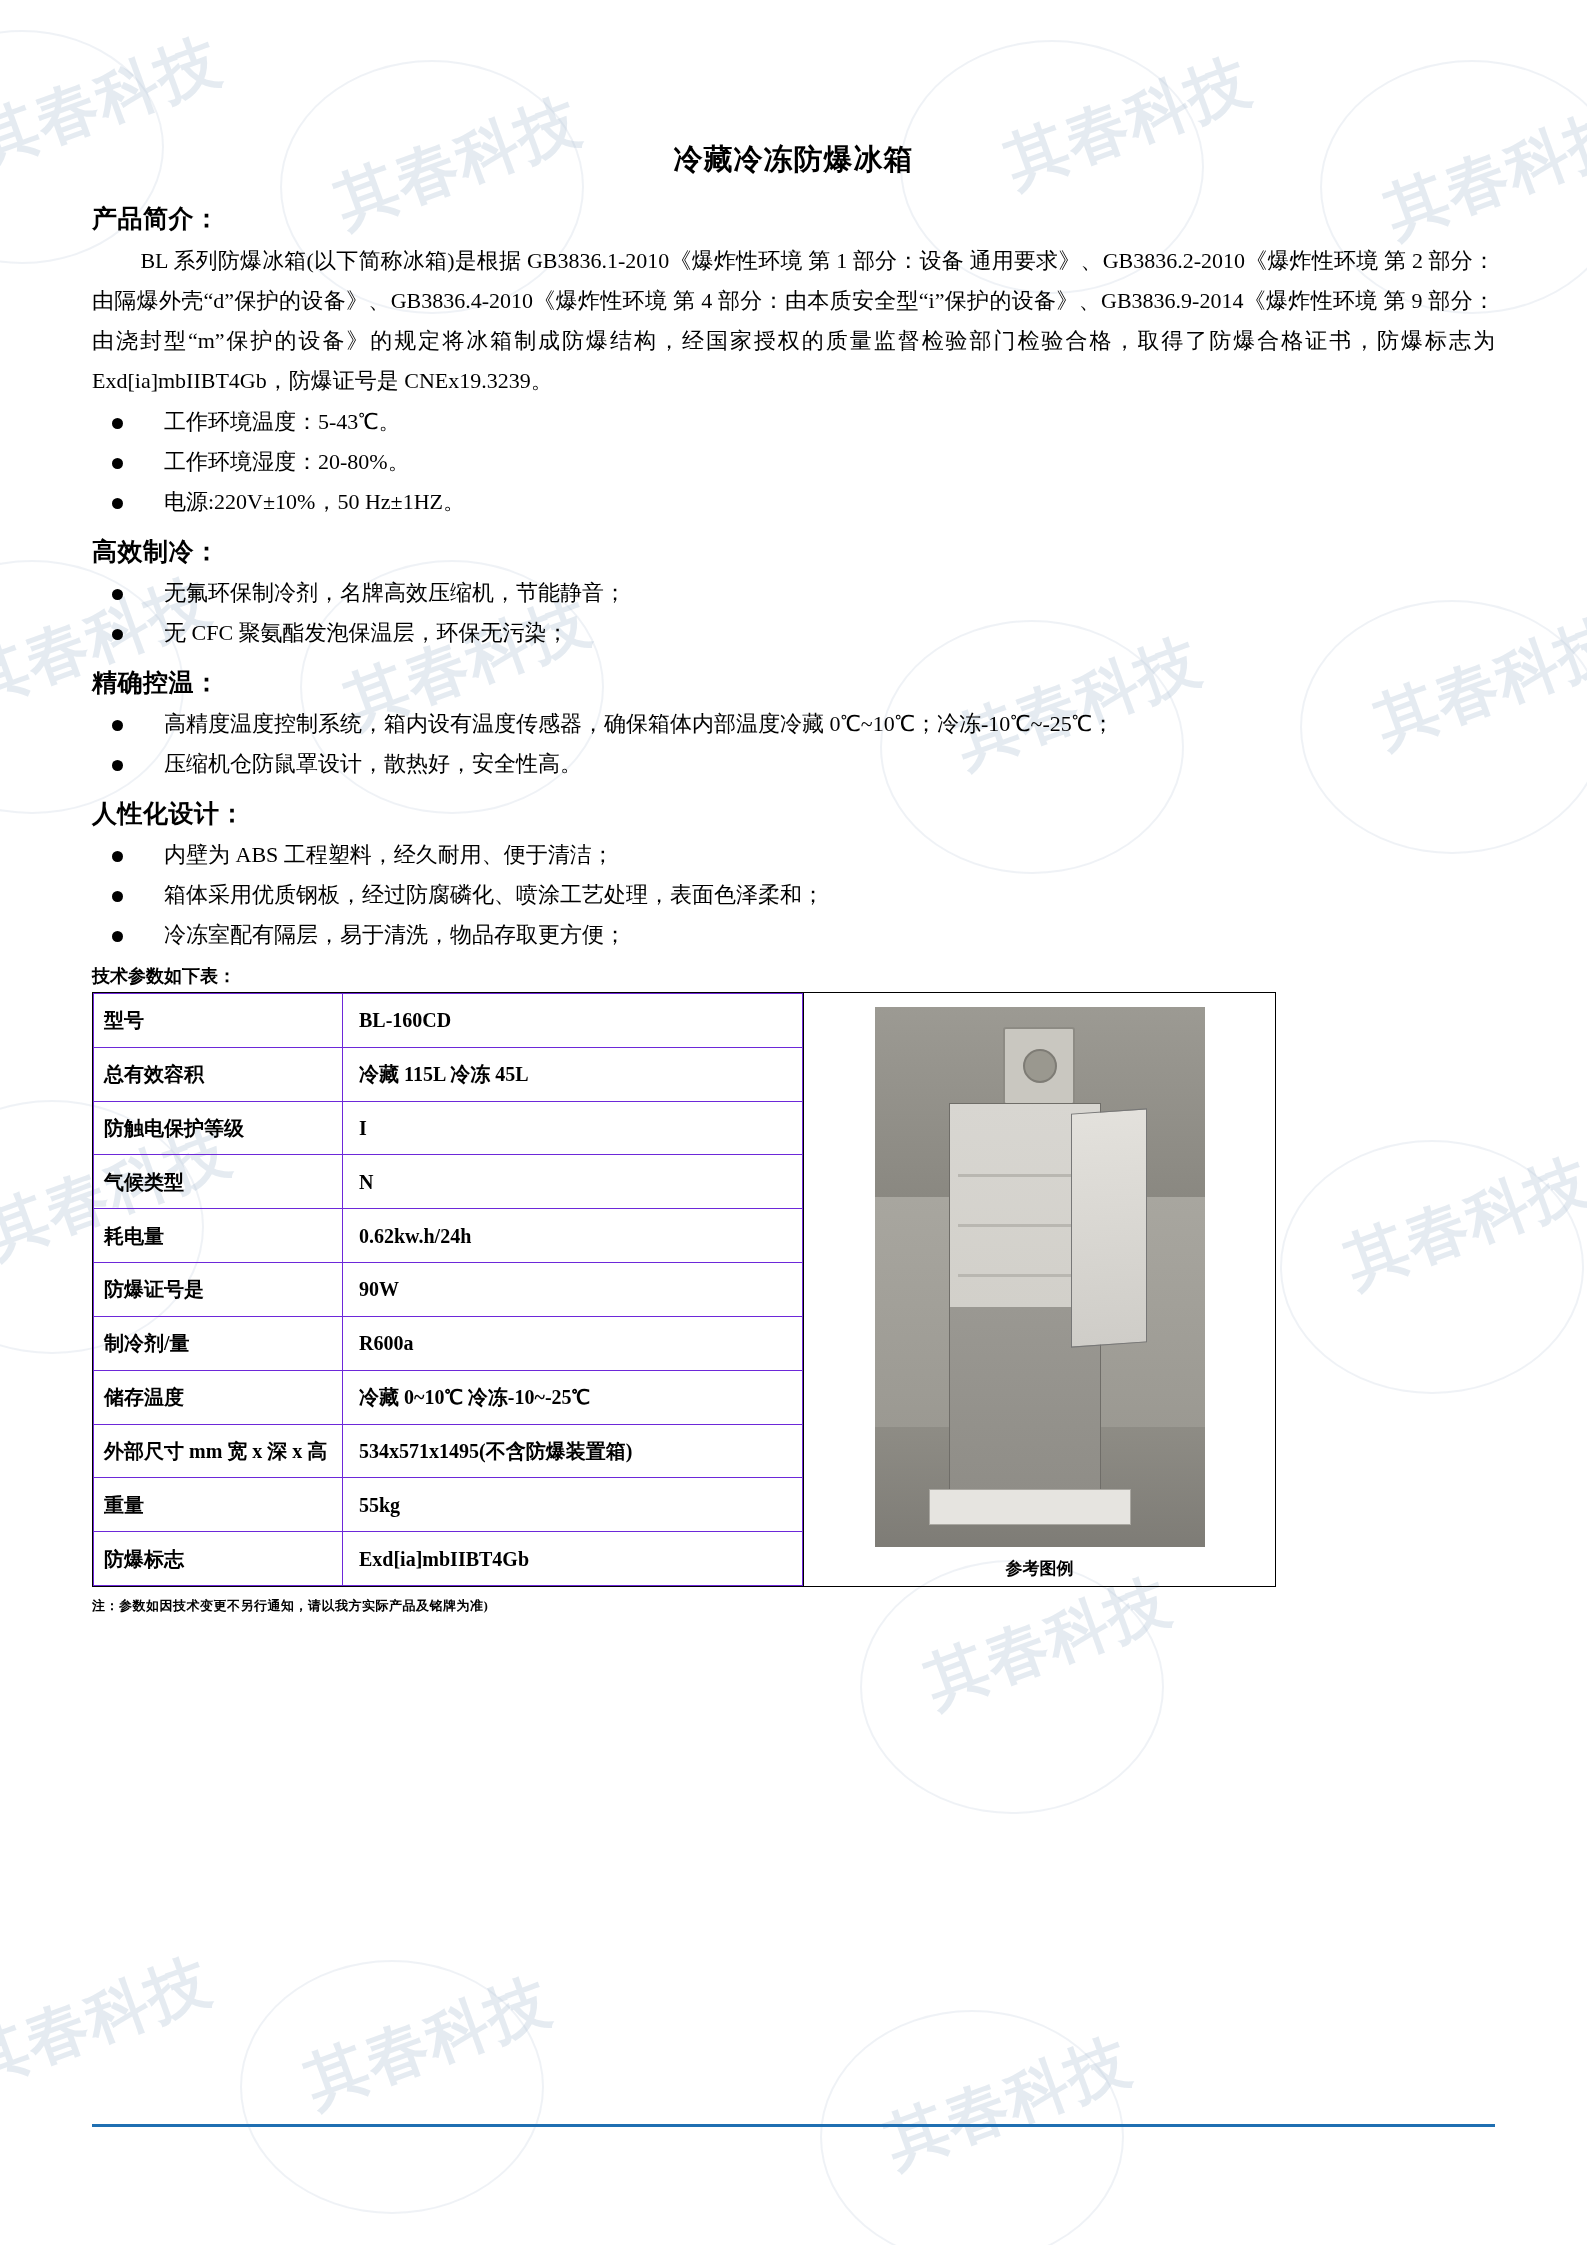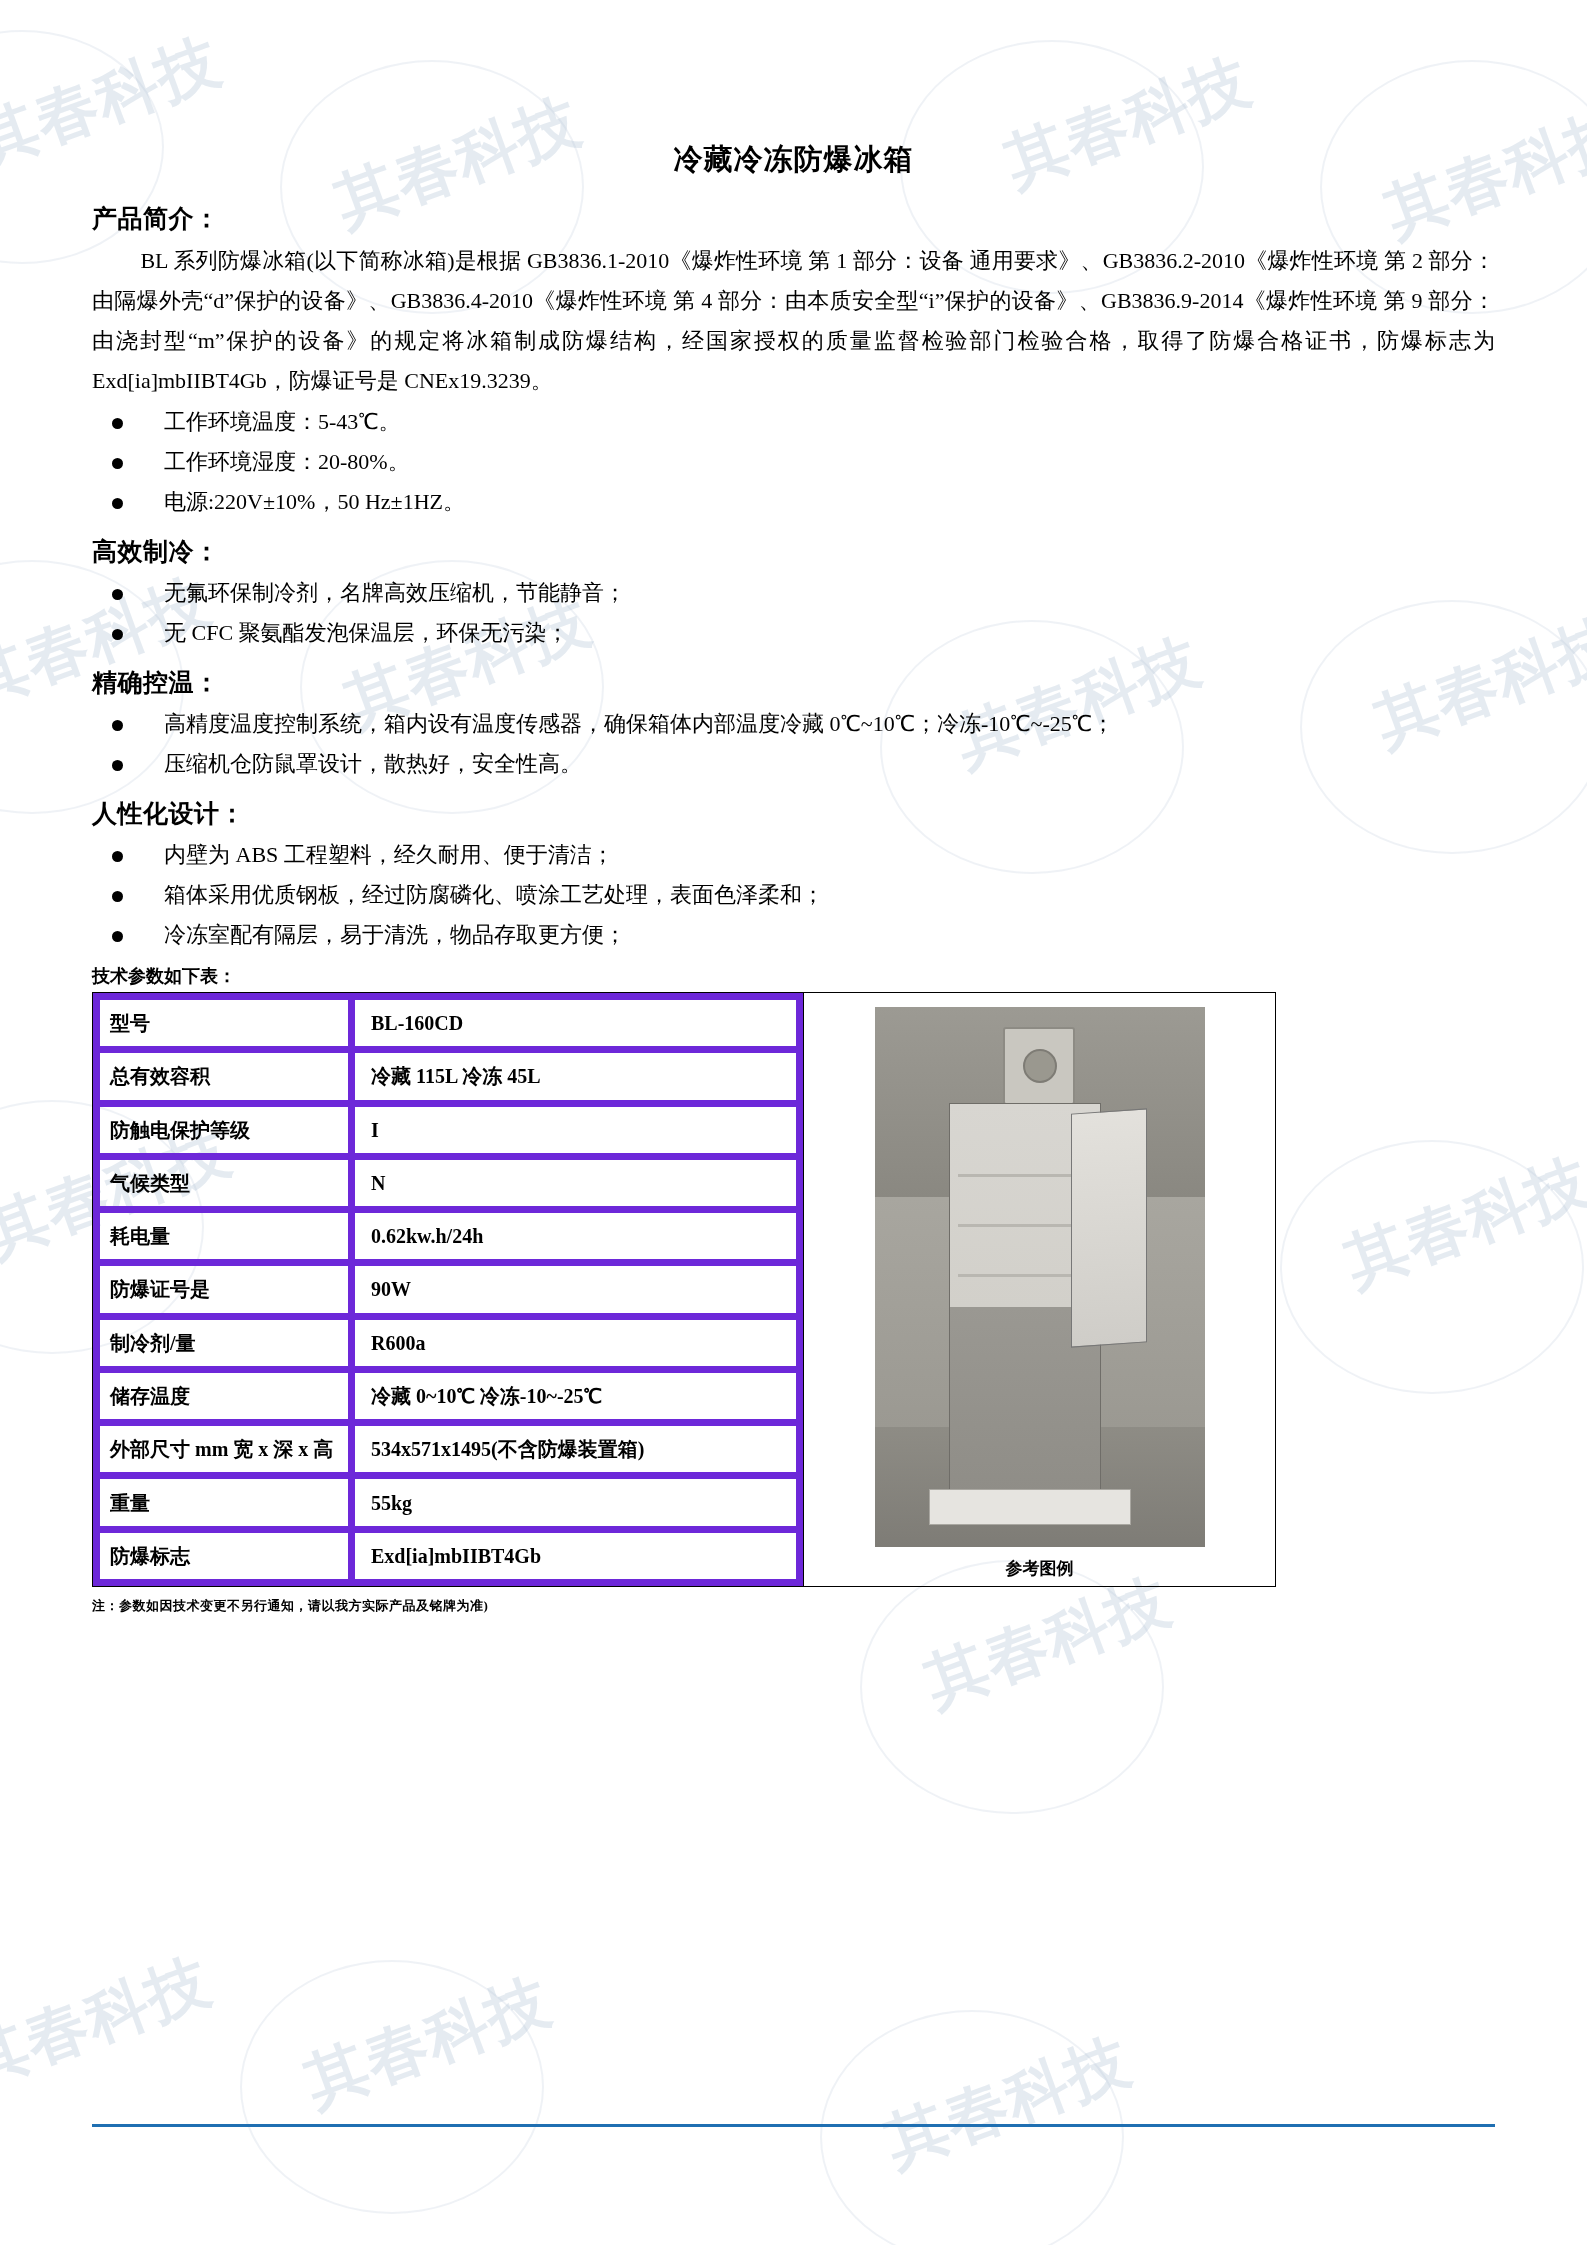--- a/index.html
+++ b/index.html
@@ -103,21 +103,21 @@
     display: flex;
     border: 1px solid #000;
     width: 1182px;
   }
   table.specs {
     border-collapse: collapse;
     width: 710px;
     table-layout: fixed;
   }
   table.specs td {
-    border: 7px solid #6d28d9;
+    border: 1px solid #6d28d9;
     font-size: 20px;
     padding: 6px 10px;
     vertical-align: middle;
     line-height: 30px;
   }
   table.specs td.k {
     width: 228px;
     font-weight: 700;
   }
   table.specs td.v {

